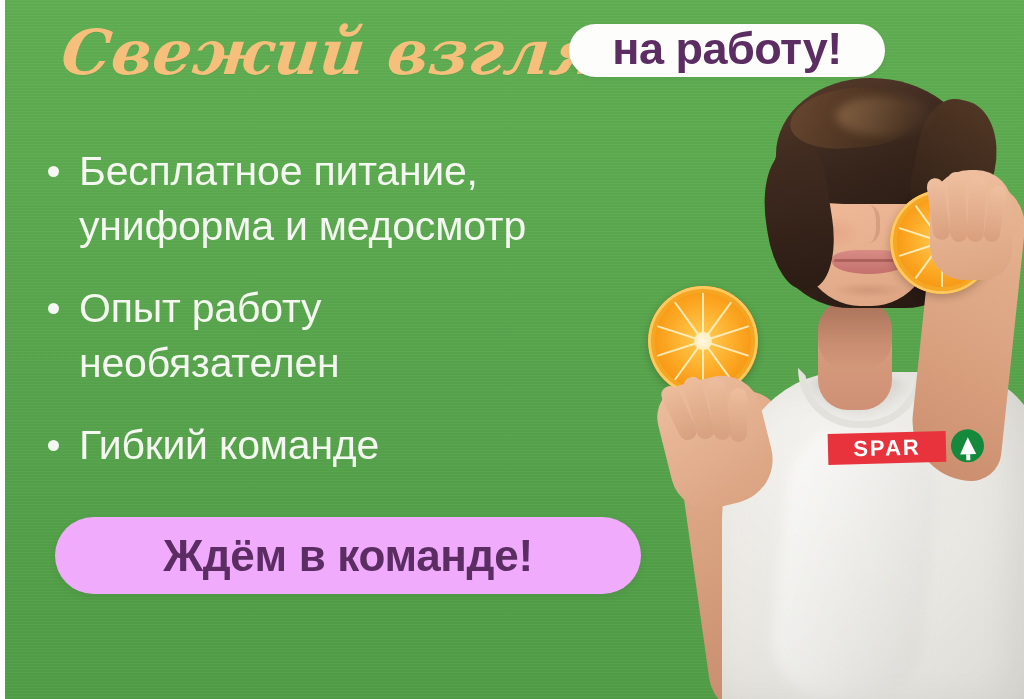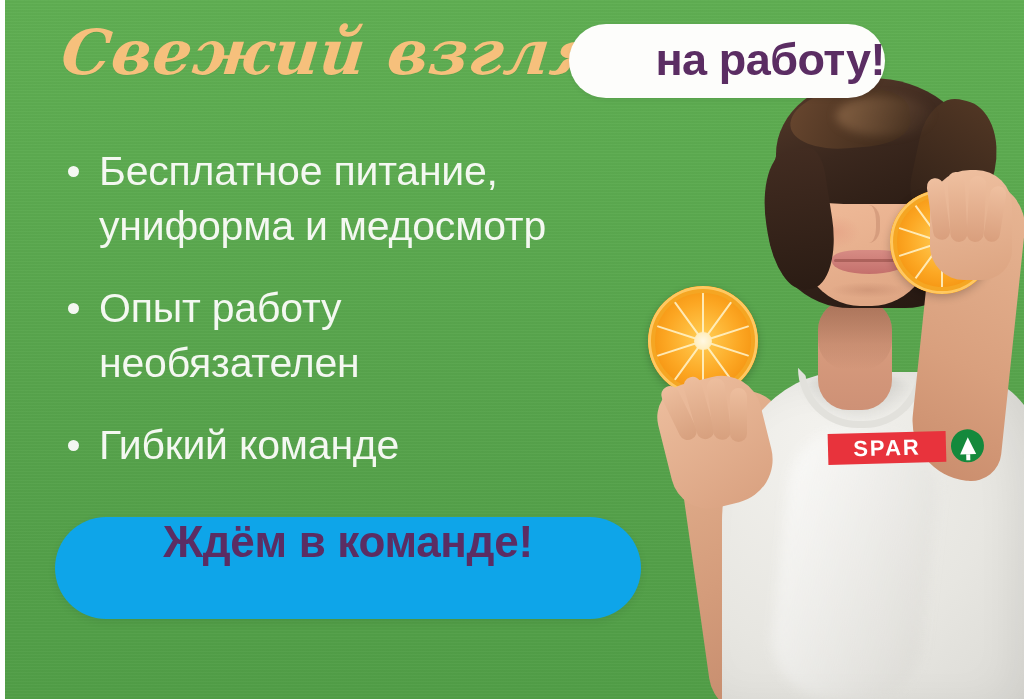--- a/index.html
+++ b/index.html
@@ -68,41 +68,41 @@
     transform: skewX(-6deg);
     text-shadow: 0 1px 0 rgba(0,0,0,0.05);
   }
 
   
   .pill {
     position: absolute;
     left: 569px;
     top: 24px;
     width: 316px;
-    height: 74px;
+    height: 53px;
     background: #FDFDFB;
     border-radius: 37px;
     box-shadow: 0 2px 5px rgba(0,0,0,0.06);
     display: flex;
     align-items: center;
-    justify-content: flex-end;
+    justify-content: center;
   }
   .pill-text {
     font-size: 45px;
     font-weight: 700;
     color: #5B2D63;
     letter-spacing: -0.5px;
     white-space: nowrap;
     margin-top: -3px;
   }
 
   
   .bullets {
     position: absolute;
-    left: 68px;
+    left: 48px;
     top: 144px;
     width: 620px;
   }
   .bullet-row {
     display: flex;
     align-items: flex-start;
     margin-bottom: 28px;
   }
   .bullet-dot {
     width: 11px;
@@ -121,26 +121,26 @@
     letter-spacing: -0.2px;
     white-space: pre-line;
   }
 
   
   .cta {
     position: absolute;
     left: 55px;
     top: 517px;
     width: 586px;
-    height: 102px;
-    background: #0ea5e9;
+    height: 77px;
+    background: #f0abfc;
     border-radius: 51px;
     box-shadow: 0 3px 8px rgba(0,0,0,0.07);
     display: flex;
-    align-items: flex-start;
+    align-items: center;
     justify-content: center;
     cursor: pointer;
   }
   .cta-text {
     font-size: 44px;
     font-weight: 700;
     color: #5B2D63;
     letter-spacing: -0.3px;
     white-space: nowrap;
   }

